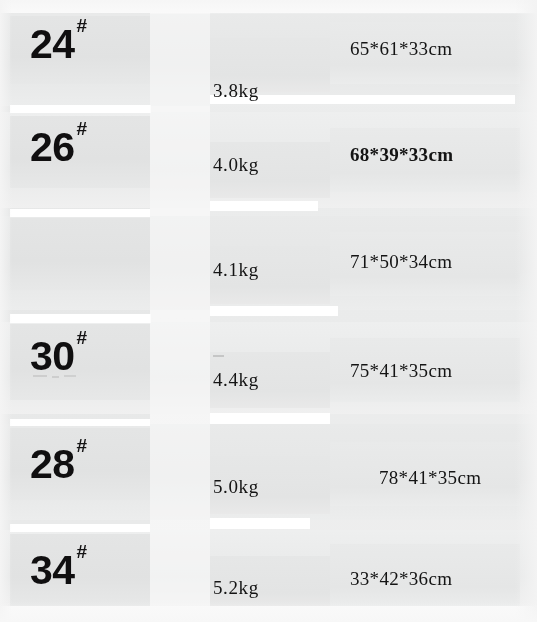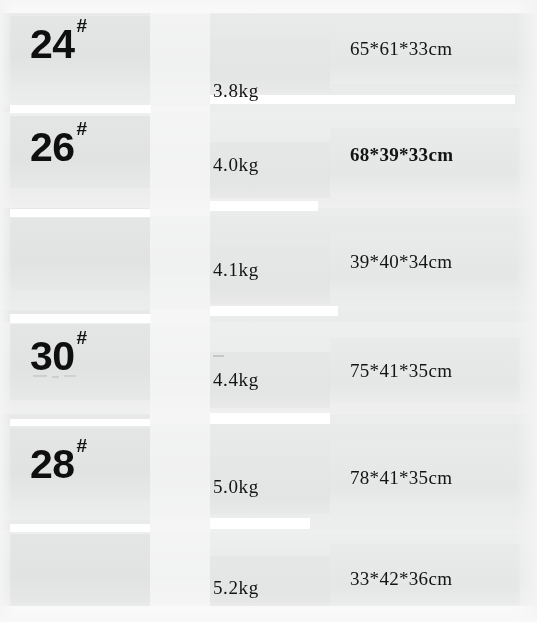--- a/index.html
+++ b/index.html
@@ -234,33 +234,34 @@
   </div>
 
   <div class="size-row" style="top:104px;padding-left:22px;">
     <div class="size-number" style="top:23px;"><span>26</span><span class="size-hash">#</span></div>
     <div class="weight-text" style="top:50px;">4.0kg</div>
     <div class="dims-text" style="top:40px;font-weight:bold;">68*39*33cm</div>
   </div>
 
   <div class="size-row" style="top:208px;">
     <div class="weight-text" style="top:51px;">4.1kg</div>
-    <div class="dims-text" style="top:43px;">39*40*34cm</div>
+    <div class="dims-text" style="top:43px;">71*50*34cm</div>
   </div>
 
   <div class="size-row" style="top:314px;">
     <div class="size-number" style="top:22px;"><span>30</span><span class="size-hash">#</span></div>
     <div class="weight-text" style="top:55px;">4.4kg</div>
     <div class="dims-text" style="top:46px;">75*41*35cm</div>
   </div>
 
   <div class="size-row" style="top:418px;">
     <div class="size-number" style="top:26px;"><span>28</span><span class="size-hash">#</span></div>
     <div class="weight-text" style="top:58px;">5.0kg</div>
-    <div class="dims-text" style="top:49px;">78*41*35cm</div>
+    <div class="dims-text" style="top:49px;margin-left:29px;">78*41*35cm</div>
   </div>
 
   <div class="size-row" style="top:524px;">
+    <div class="size-number" style="top:26px;"><span>34</span><span class="size-hash">#</span></div>
     <div class="weight-text" style="top:53px;">5.2kg</div>
     <div class="dims-text" style="top:44px;">33*42*36cm</div>
   </div>
 
 </div>
 
 </body></html>

